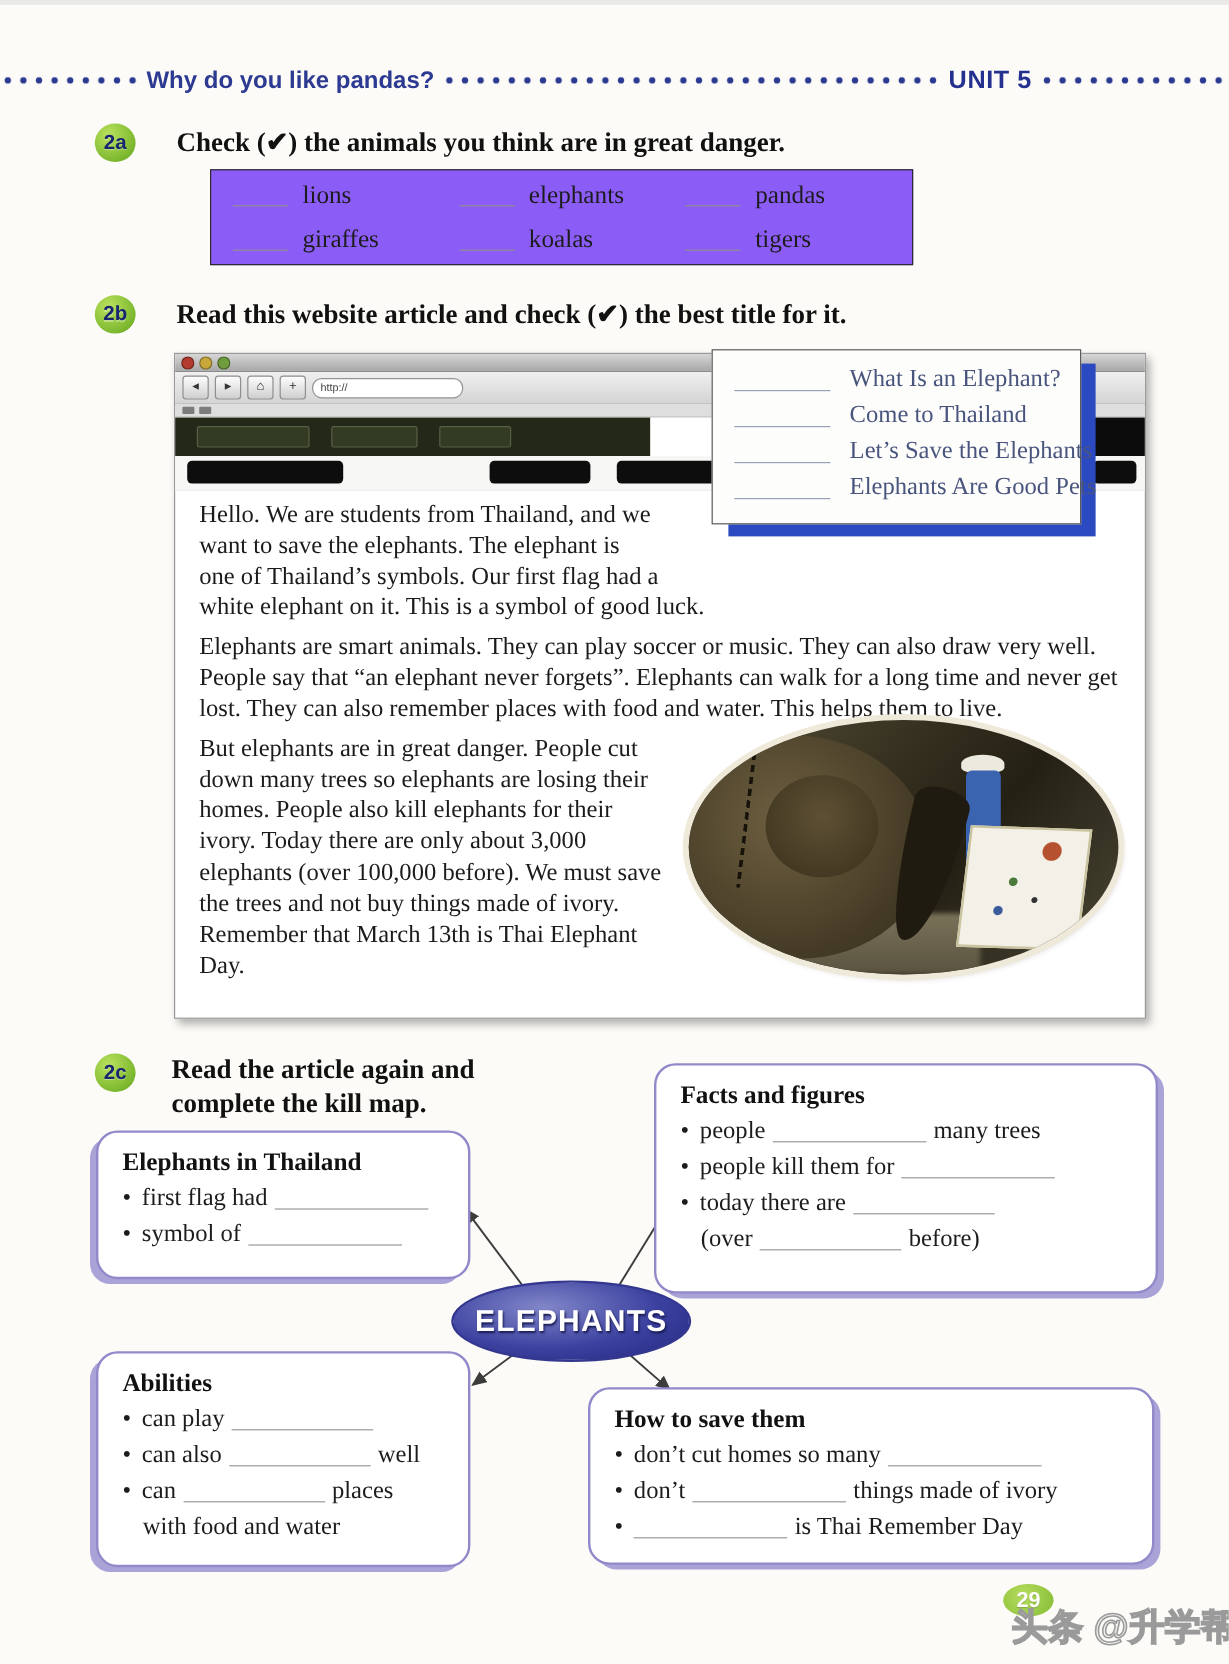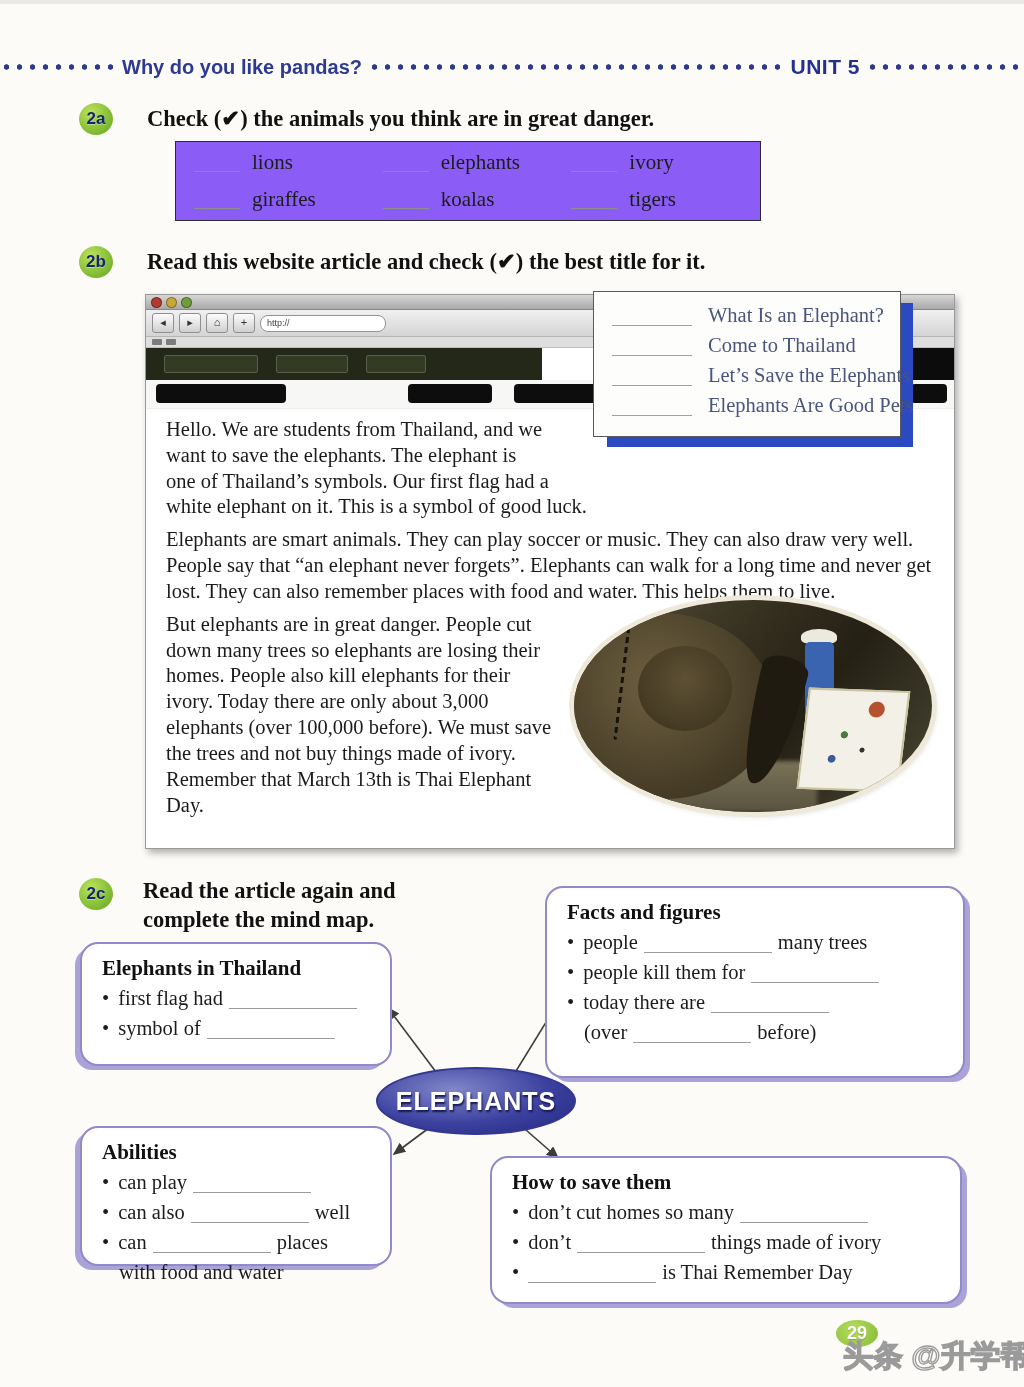--- a/index.html
+++ b/index.html
@@ -140,21 +140,21 @@
     <div class="hdr-unit">UNIT 5</div>
     <div class="dots r"></div>
   </div>
 
   <div class="badge" style="left:79px;top:99px;">2a</div>
   <div class="h-serif" style="left:147px;top:101px;">Check (✔) the animals you think are in great danger.</div>
 
   <div class="animals-box">
     <div class="animal-cell"><span class="bl w46"></span><span>lions</span></div>
     <div class="animal-cell"><span class="bl w46"></span><span>elephants</span></div>
-    <div class="animal-cell"><span class="bl w46"></span><span>ivory</span></div>
+    <div class="animal-cell"><span class="bl w46"></span><span>pandas</span></div>
     <div class="animal-cell"><span class="bl w46"></span><span>giraffes</span></div>
     <div class="animal-cell"><span class="bl w46"></span><span>koalas</span></div>
     <div class="animal-cell"><span class="bl w46"></span><span>tigers</span></div>
   </div>
 
   <div class="badge" style="left:79px;top:242px;">2b</div>
   <div class="h-serif" style="left:147px;top:244px;text-align:right;">Read this website article and check (✔) the best title for it.</div>
 
   <div class="browser">
     <div class="titlebar">
@@ -219,21 +219,21 @@
           </span>
         </span>
         <span>But elephants are in great danger. People cut down many trees so elephants are losing their homes. People also kill elephants for their ivory. Today there are only about 3,000 elephants (over 100,000 before). We must save the trees and not buy things made of ivory. Remember that March 13th is Thai Elephant Day.</span>
       </div>
     </div>
   </div>
 
   <div class="badge" style="left:79px;top:874px;">2c</div>
   <div class="h-serif" style="left:143px;top:872px;line-height:29px;">
     <div>Read the article again and</div>
-    <div>complete the mind map.</div>
+    <div>complete the kill map.</div>
   </div>
 
   <svg class="mm-lines" viewBox="0 0 1024 1387">
     <defs>
       <marker id="ah" markerWidth="9" markerHeight="8" refX="7" refY="3.5" orient="auto">
         <path d="M0,0 L8,3.5 L0,7 z" fill="#3c3c3c"></path>
       </marker>
     </defs>
     <line x1="445" y1="1080" x2="388" y2="1004" stroke="#3c3c3c" stroke-width="1.6" marker-end="url(#ah)"></line>
     <line x1="508" y1="1080" x2="556" y2="1002" stroke="#3c3c3c" stroke-width="1.6" marker-end="url(#ah)"></line>
@@ -250,21 +250,21 @@
   <div class="mmbox sh-r" style="left:545px;top:882px;width:420px;height:192px;">
     <div class="mm-title">Facts and figures</div>
     <div class="mm-li b"><span>people</span><span class="mbl w130"></span><span>many trees</span></div>
     <div class="mm-li b"><span>people kill them for</span><span class="mbl w130"></span></div>
     <div class="mm-li b"><span>today there are</span><span class="mbl w120"></span></div>
     <div class="mm-li cont"><span>(over</span><span class="mbl w120"></span><span>before)</span></div>
   </div>
 
   <div class="mm-oval">ELEPHANTS</div>
 
-  <div class="mmbox sh-l" style="left:80px;top:1122px;width:312px;height:140px;">
+  <div class="mmbox sh-l" style="left:80px;top:1122px;width:312px;height:180px;">
     <div class="mm-title">Abilities</div>
     <div class="mm-li b"><span>can play</span><span class="mbl w120"></span></div>
     <div class="mm-li b"><span>can also</span><span class="mbl w120"></span><span>well</span></div>
     <div class="mm-li b"><span>can</span><span class="mbl w120"></span><span>places</span></div>
     <div class="mm-li cont"><span>with food and water</span></div>
   </div>
 
   <div class="mmbox sh-r" style="left:490px;top:1152px;width:472px;height:148px;">
     <div class="mm-title">How to save them</div>
     <div class="mm-li b"><span>don’t cut homes so many</span><span class="mbl w130"></span></div>

